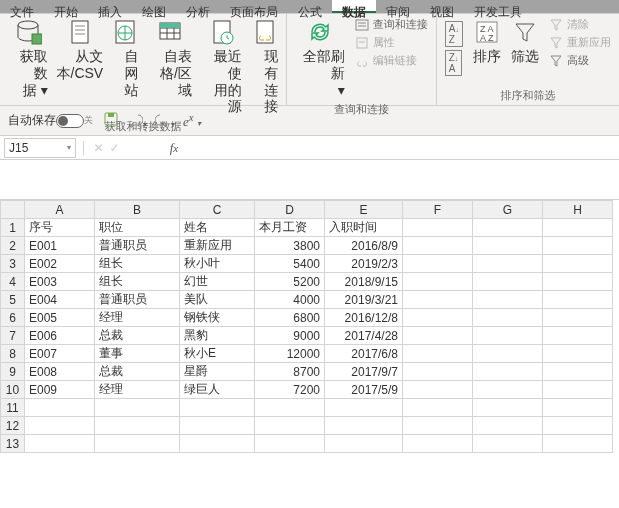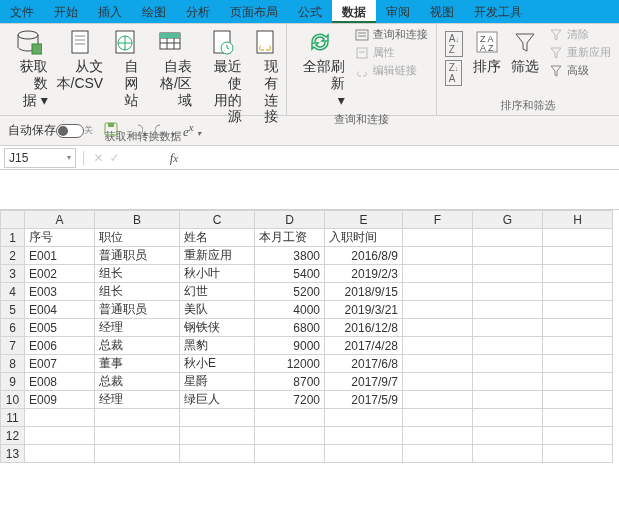--- a/index.html
+++ b/index.html
@@ -1,19 +1,19 @@
 <!DOCTYPE html>
 <html><head>
 <meta charset="utf-8">
 <style>
   * { box-sizing: border-box; margin: 0; padding: 0; }
   body { font-family: "Microsoft YaHei", Arial, sans-serif; font-size: 12px; background: #fff; color: #333; width: 619px; }
   
   
-  .menubar { display: flex; background: #0ea5e9; border-bottom: 1px solid #d0d0d0; height: 24px; }
+  .menubar { display: flex; background: #a3a3a3; border-bottom: 1px solid #d0d0d0; height: 14px; }
   .menubar .tab { padding: 4px 10px; cursor: pointer; font-size: 12px; color: #333; }
   .menubar .tab.active { background: #fff; border-bottom: 2px solid #217346; font-weight: bold; }
   
   
   .ribbon { display: flex; background: #f3f2f1; border-bottom: 1px solid #d0d0d0; height: 92px; }
   .ribbon-group { display: flex; flex-direction: column; border-right: 1px solid #d0d0d0; padding: 2px 4px 0; }
   .ribbon-group-content { display: flex; flex: 1; align-items: flex-start; gap: 2px; }
   .ribbon-group-label { text-align: center; font-size: 11px; color: #666; padding: 2px 0; }
   .ribbon-btn { display: flex; flex-direction: column; align-items: center; justify-content: flex-start; padding: 2px 4px; cursor: pointer; font-size: 11px; color: #333; min-width: 32px; }
   .ribbon-btn svg { margin-bottom: 2px; }

